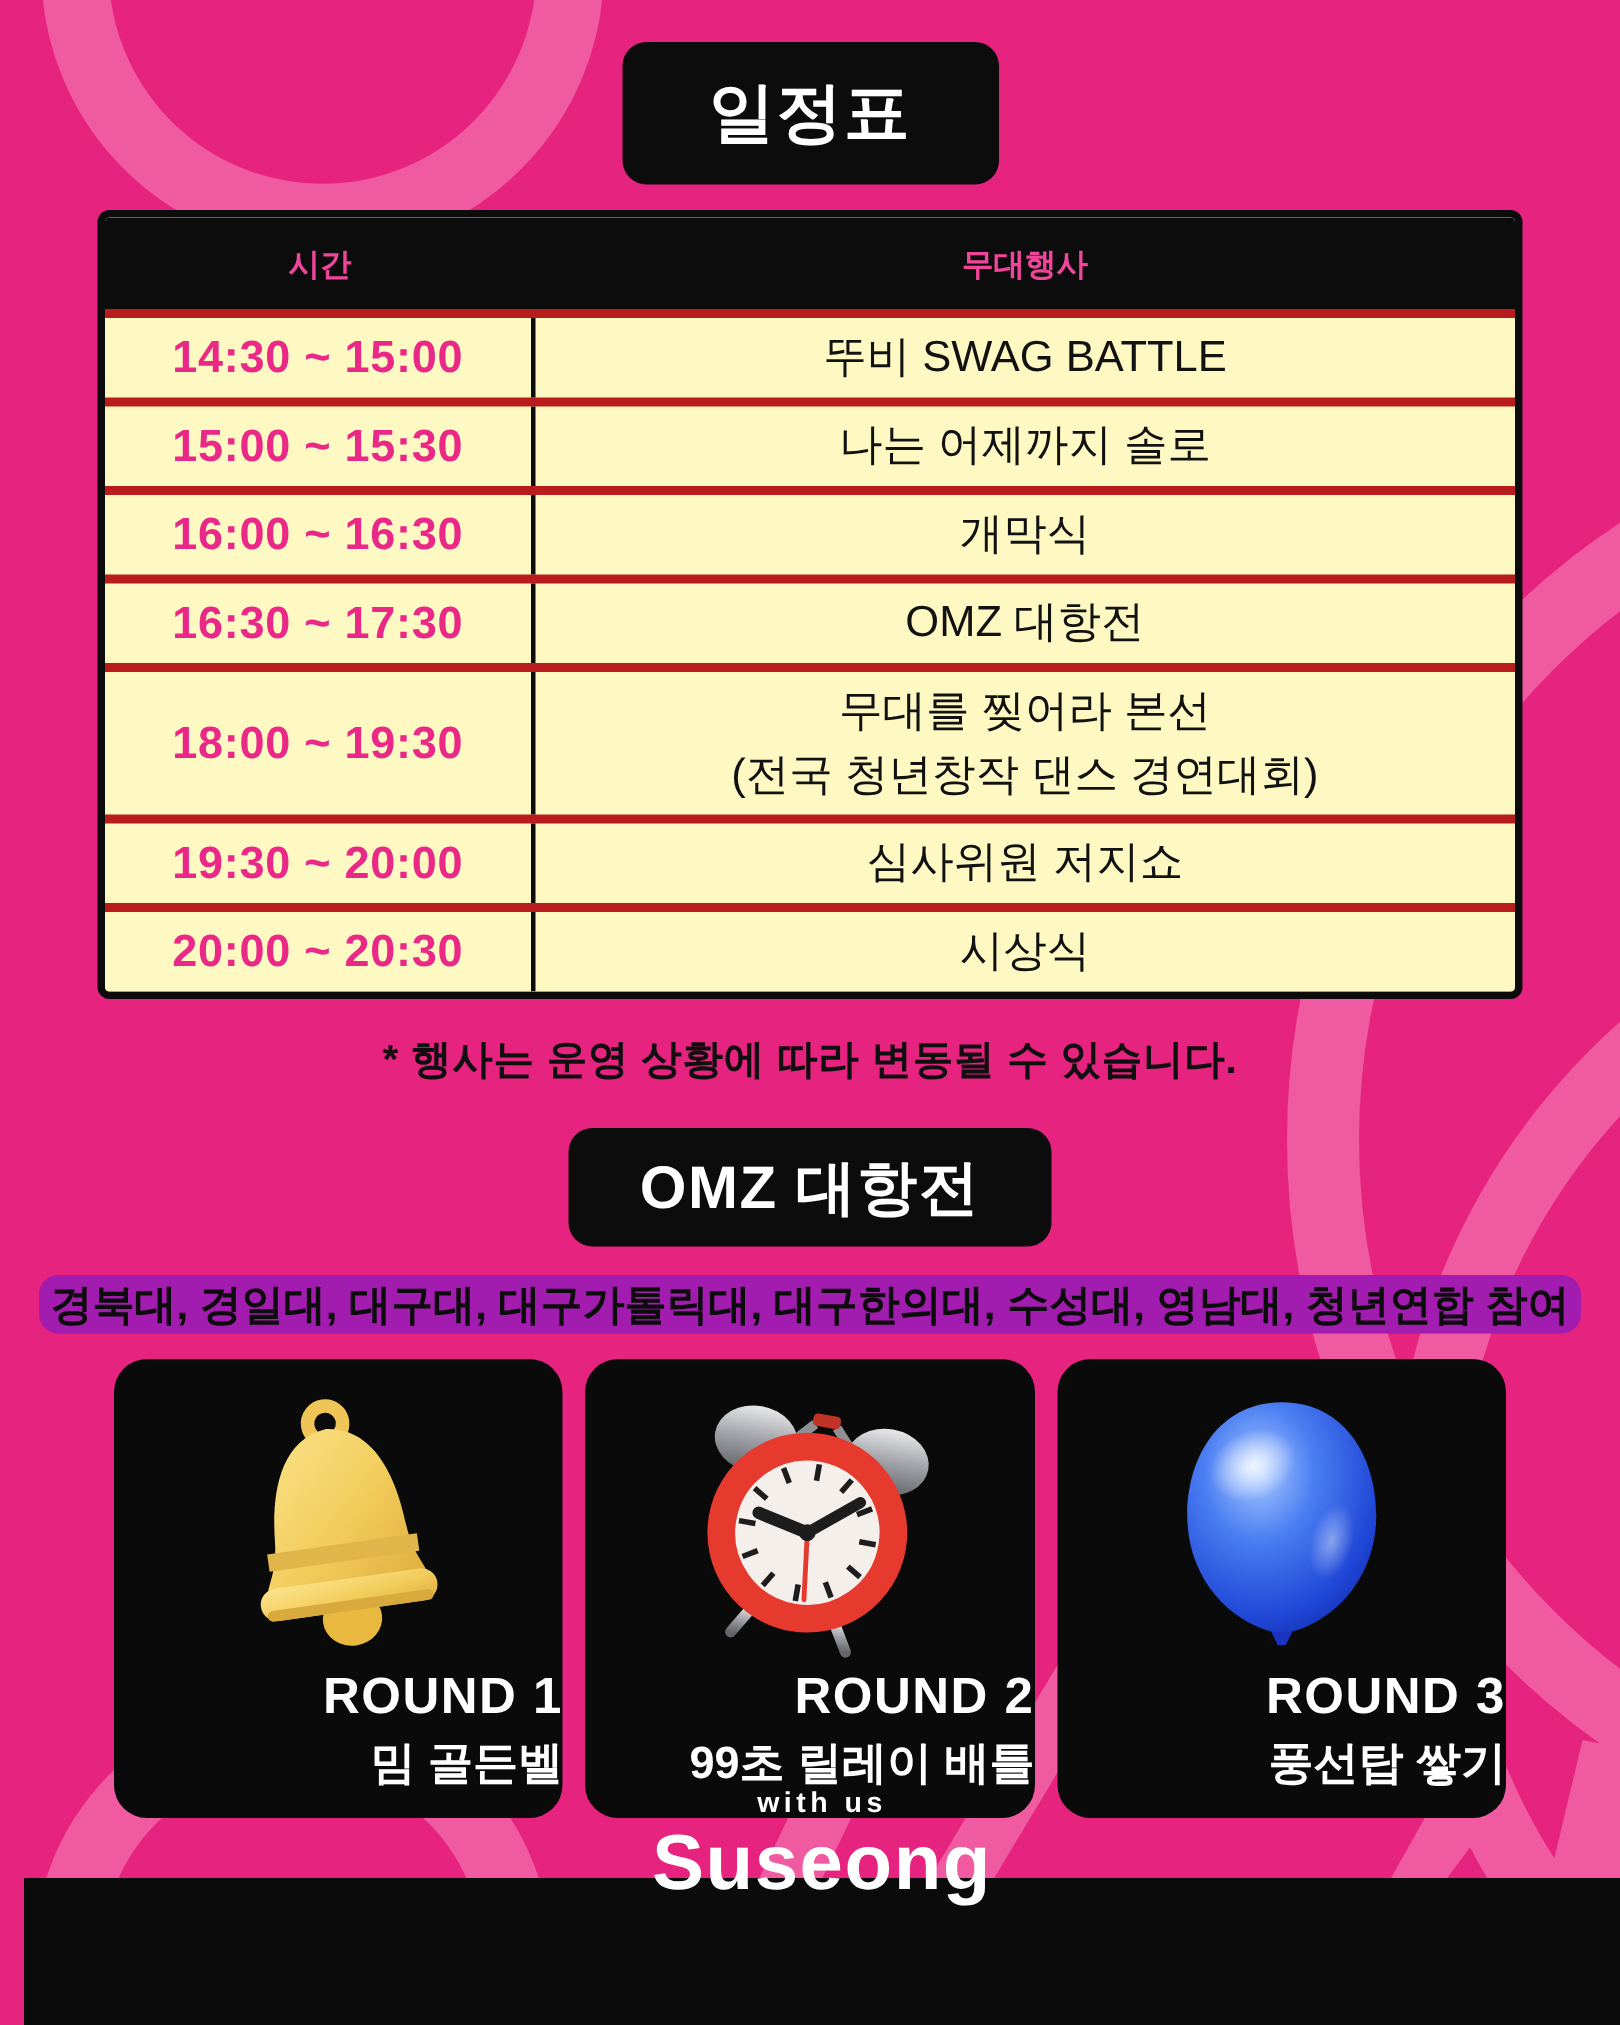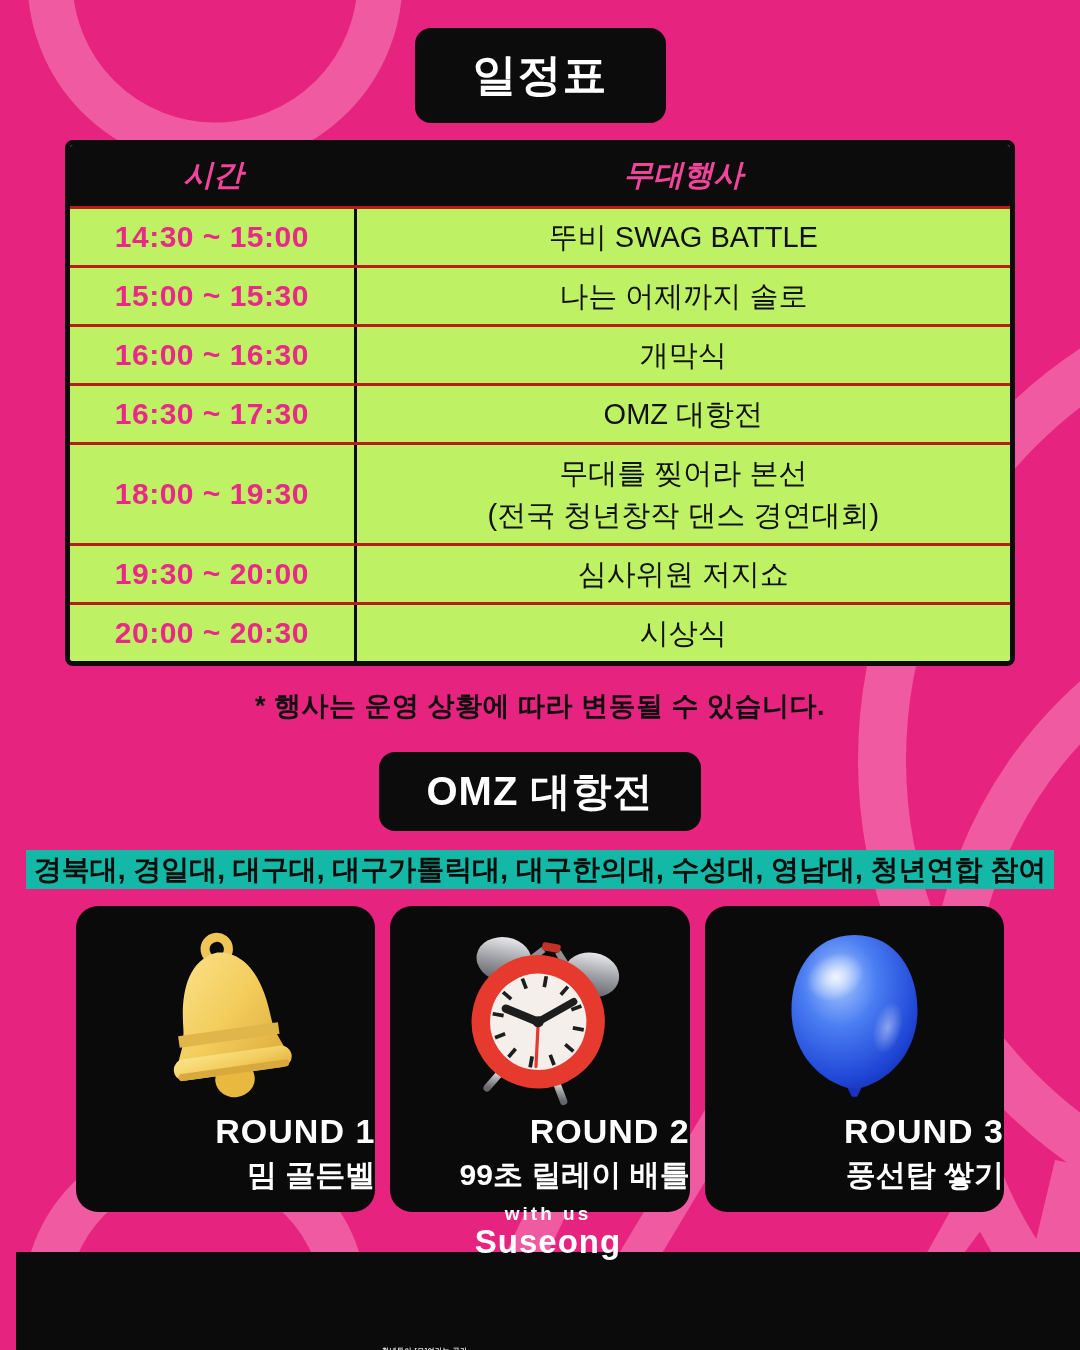--- a/index.html
+++ b/index.html
@@ -37,27 +37,27 @@
     overflow:hidden;
     background:#faf5f1;
   }
   .thead {
     display:flex;
     background:#0c0c0c;
     color:#f0459a;
     height:61px;
     align-items:center;
   }
-  .thead .th { text-align:center; font-size:30px; font-weight:800;font-style:italic; }
+  .thead .th { text-align:center; font-size:21px; font-weight:800; }
   .col-time { width:30.5%; }
   .col-event { width:69.5%; }
   .trow {
     display:flex;
-    background:#bef264;
-    border-top:3px solid #b91c1c;
+    background:#fef9c3;
+    border-top:6px solid #b91c1c;
     min-height:59px;
     align-items:stretch;
   }
   .trow:first-of-type { border-top:none; }
   .trow.tall { min-height:101px; }
   .cell-time {
     width:30.5%;
     border-right:3px solid #0c0c0c;
     display:flex; align-items:center; justify-content:center;
     color:#e92887;
@@ -78,26 +78,27 @@
     margin-top:22px;
     text-align:center;
     color:#0f0f0f;
     font-size:27px;
     font-weight:700;
     letter-spacing:0.5px;
   }
 
   .participants { margin:20px auto 0; text-align:center; }
   .participants span {
-    background:#14b8a6;
+    background:#a21caf;
     color:#0c0c0c;
     font-size:28px;
     font-weight:800;
     padding:4px 8px;
     line-height:1.35;
+    border-radius:13px;
   }
 
   
   .cards {
     width:928px;
     margin:17px auto 0;
     display:flex;
     gap:15px;
   }
   .card {
@@ -123,21 +124,21 @@
   .footer {
     position:absolute; left:16px; right:0; bottom:0; height:98px;
     background:#0b0b0b;
     display:flex; align-items:center; justify-content:center;
     gap:85px;
     z-index:2;
     flex-direction:column;
   }
   .suseong { display:flex; flex-direction:column; align-items:center; color:#fff; }
   .withus { font-size:19px; font-weight:700; letter-spacing:3px; }
-  .suseong-name { font-size:33px; font-weight:800; letter-spacing:1px; margin-top:-2px; }
+  .suseong-name { font-size:52px; font-weight:800; letter-spacing:1px; margin-top:-2px; }
   .center-logo { display:flex; align-items:flex-end; gap:12px; color:#fff; }
   .moatma { display:flex; flex-direction:column; align-items:center; }
   .moatma-tagline { font-size:7px; color:#e8e8e8; letter-spacing:0.5px; }
   .moatma-mark { font-size:32px; font-weight:900; letter-spacing:-1px; }
   .center-name { font-size:34px; font-weight:400; letter-spacing:-0.5px; }
 </style>
 </head>
 <body>
 
 <svg class="deco-layer" width="1080" height="1350" viewBox="0 0 1080 1350">

